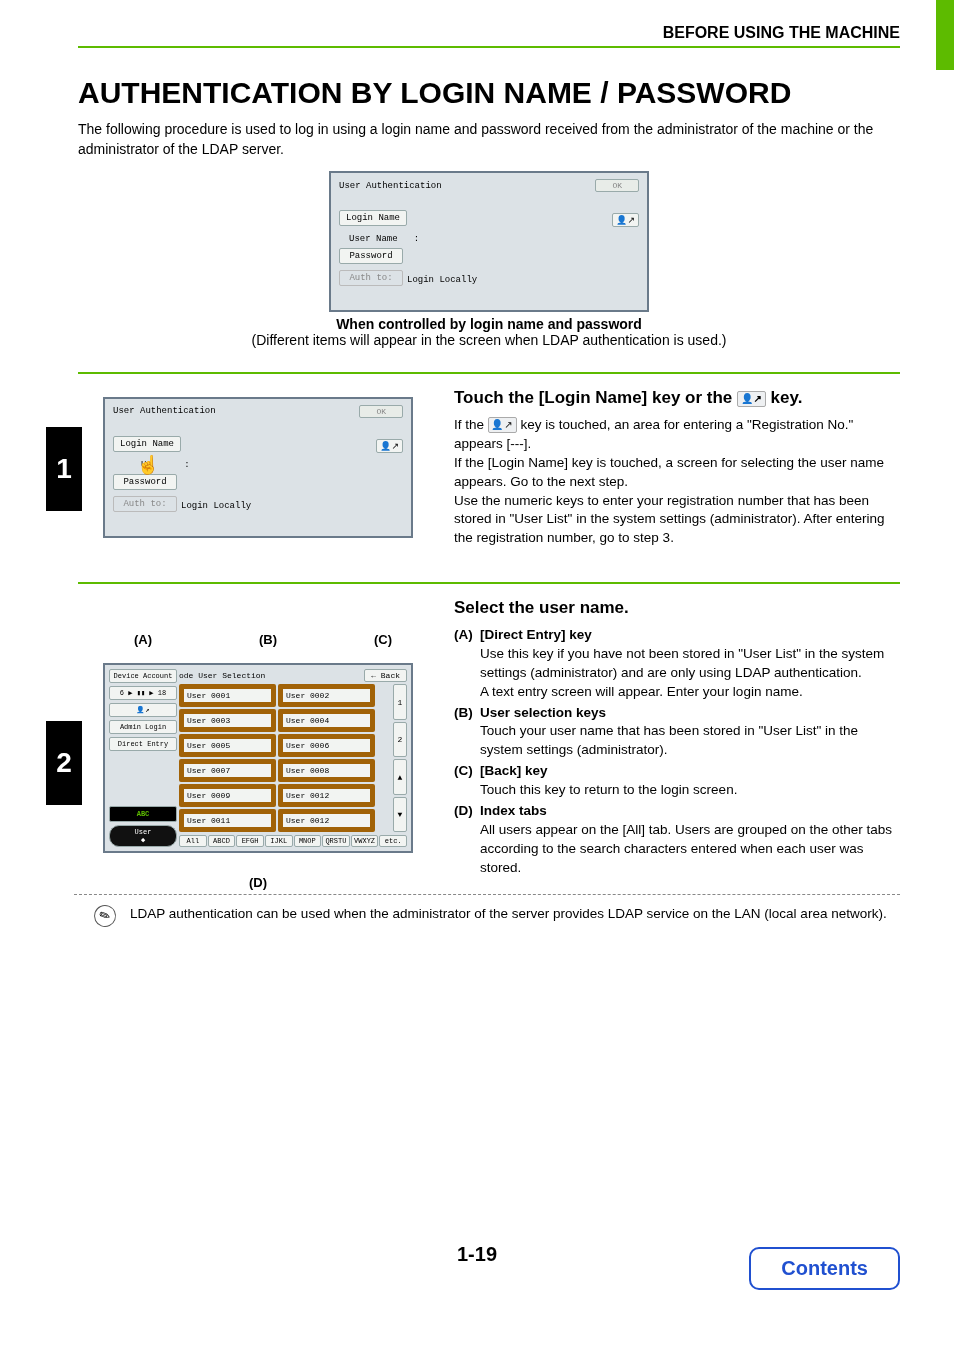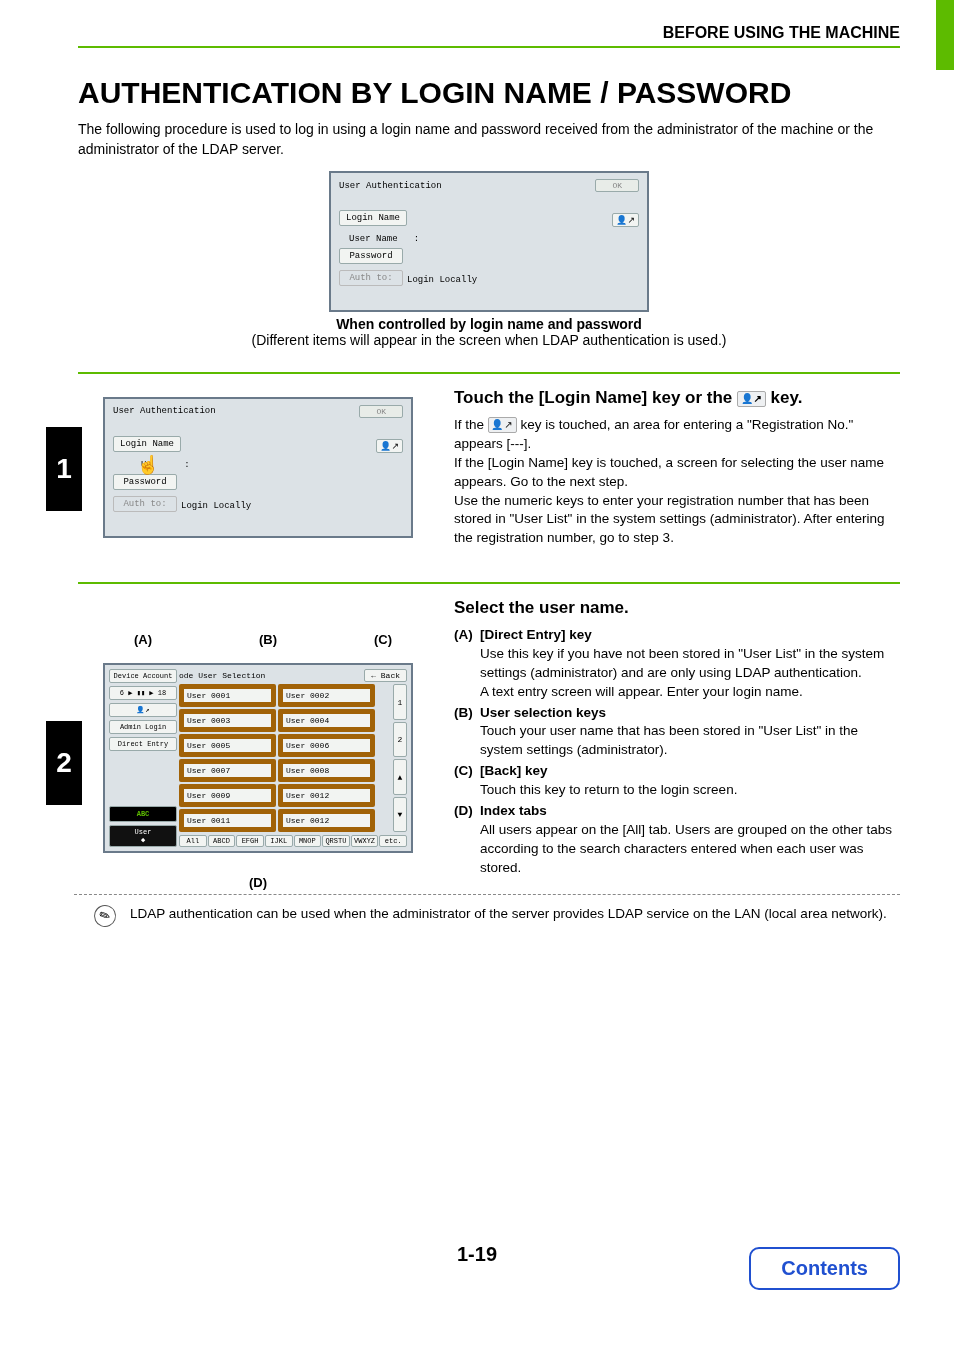--- a/index.html
+++ b/index.html
@@ -31,21 +31,21 @@
   .step-num-col { position: absolute; left: -32px; top: 50%; transform: translateY(-50%); width: 36px; background: #000; color: #fff; font-size: 28px; font-weight: bold; text-align: center; padding: 26px 0; }
   .step-left { width: 370px; flex-shrink: 0; padding: 12px 10px 16px 0; display:flex; flex-direction:column; align-items:center; justify-content:center;}
   .step-right { flex: 1; padding: 12px 0 16px 6px; font-size: 13.5px; line-height: 1.4; }
   .step-right h3 { font-size: 17px; font-weight: bold; margin-bottom: 6px; }
   .hand-cursor { position:absolute; font-size:18px; }
   .labels-row { display:flex; width:310px; font-weight:bold; font-size:13px; margin-bottom:2px;}
   .mockup2 { margin:14px auto; width:310px; border:2px solid #6a7a8a; background:#dce2e6; padding:4px; text-align:left; font-family:"Courier New",monospace; font-size:8px; display:flex; gap:2px;}
   .m2-left { width:68px; display:flex; flex-direction:column; gap:3px;}
   .m2-left .cell { border:1px solid #9aa; background:#f2f4f2; padding:2px 2px; text-align:center; font-size:7px; border-radius:2px;}
   .m2-left .abc { background:#000; color:#5dbb00; font-weight:bold; padding:3px 0;}
-  .m2-left .usr { background:#111; color:#fff; padding:2px 0; position:relative;}
+  .m2-left .usr { background:#111; color:#fff; padding:2px 0; position:relative;border-radius:10px;}
   .m2-right { flex:1; display:flex; flex-direction:column;}
   .m2-top { display:flex; justify-content:space-between; align-items:center; margin-bottom:2px;}
   .m2-back { border:1px solid #9aa; background:#f2f4f2; padding:1px 6px; border-radius:2px; font-size:8px;}
   .m2-grid { display:grid; grid-template-columns: 1fr 1fr 14px; gap:2px; }
   .m2-grid .u { border:5px solid #a16207; background:#f2f4f2; padding:2px 3px; border-radius:2px; font-size:8px;}
   .m2-side { display:flex; flex-direction:column; gap:2px;}
   .m2-side span { border:1px solid #9aa; background:#f2f4f2; display:flex; align-items:center; justify-content:center; border-radius:2px; flex:1; font-size:8px;}
   .m2-tabs { display:flex; gap:1px; margin-top:3px;}
   .m2-tabs span { border:1px solid #9aa; background:#f2f4f2; padding:1px 2px; flex:1; text-align:center; font-size:7px; border-radius:2px;}
   .sub-label { font-weight:bold; margin-top:8px; font-size:13px;}

